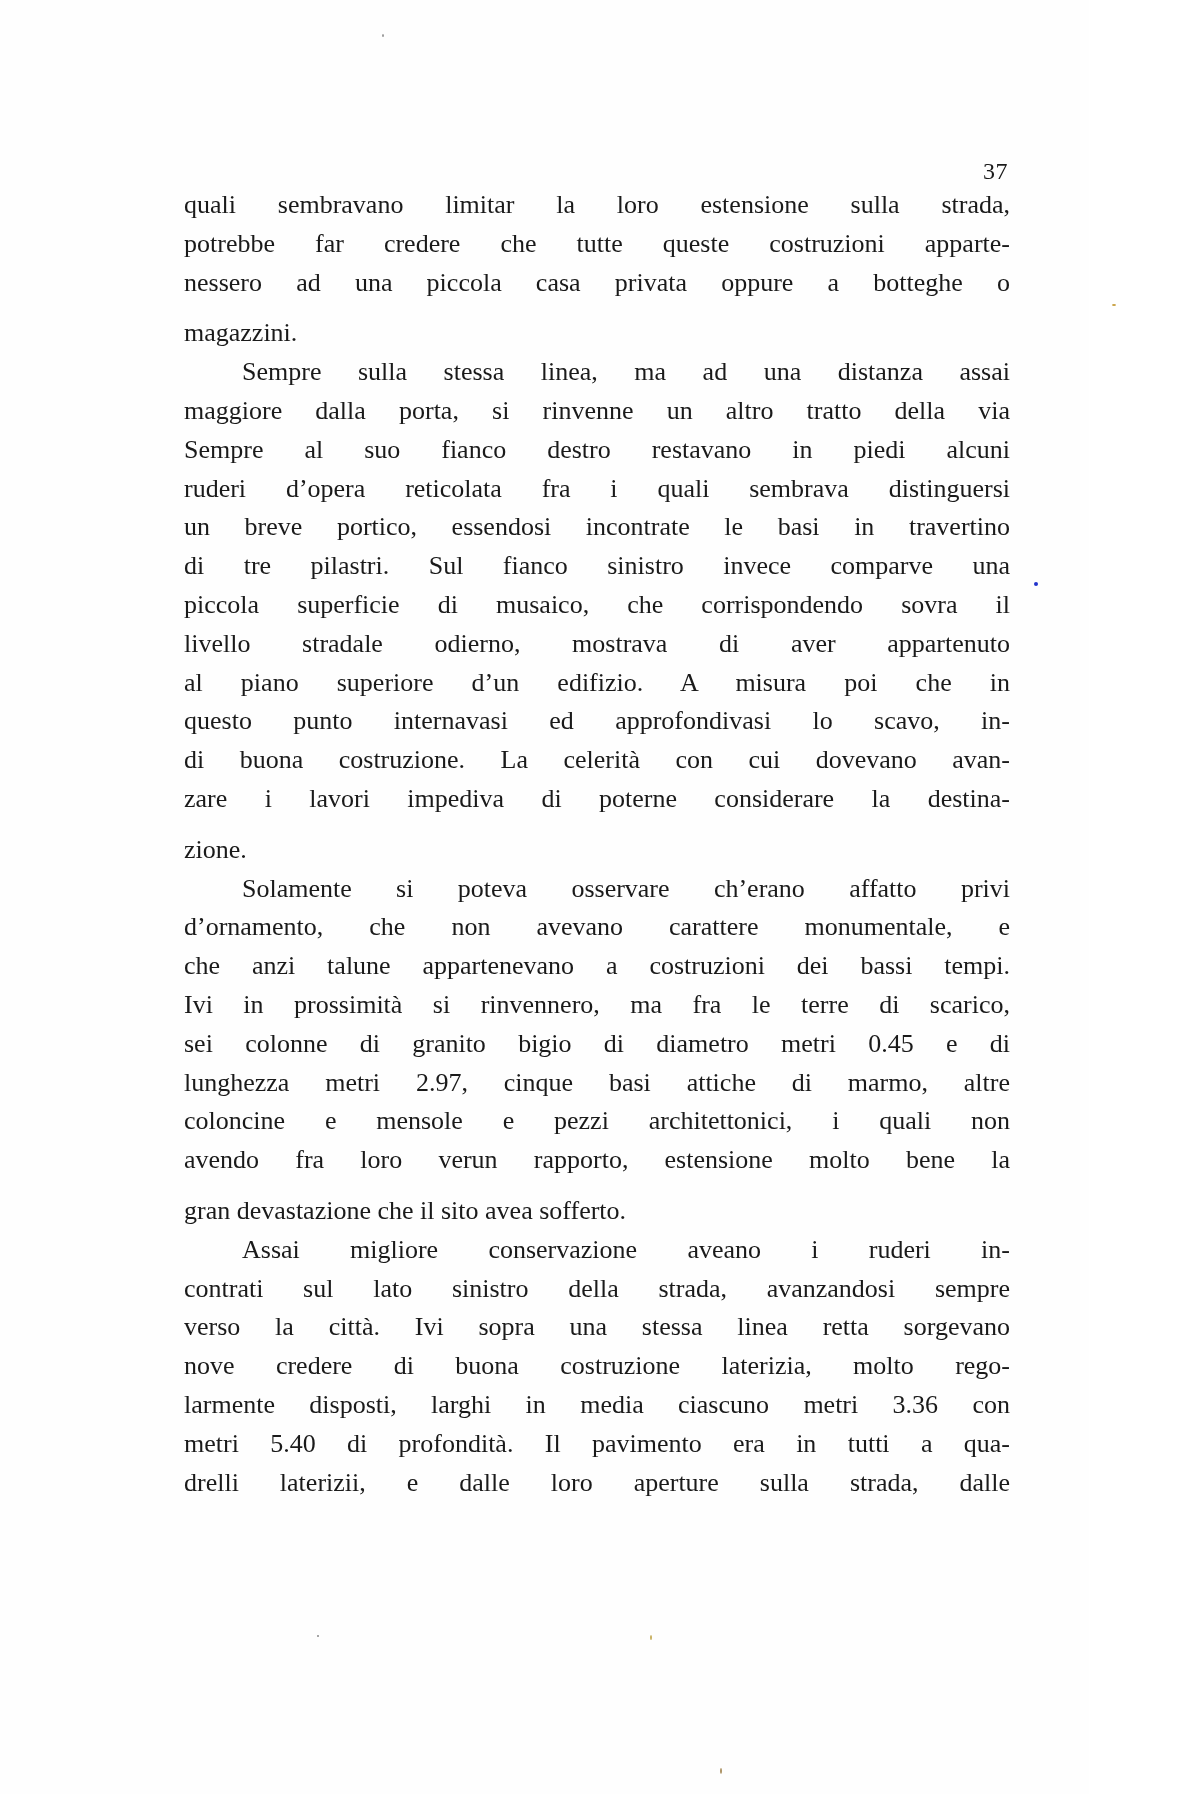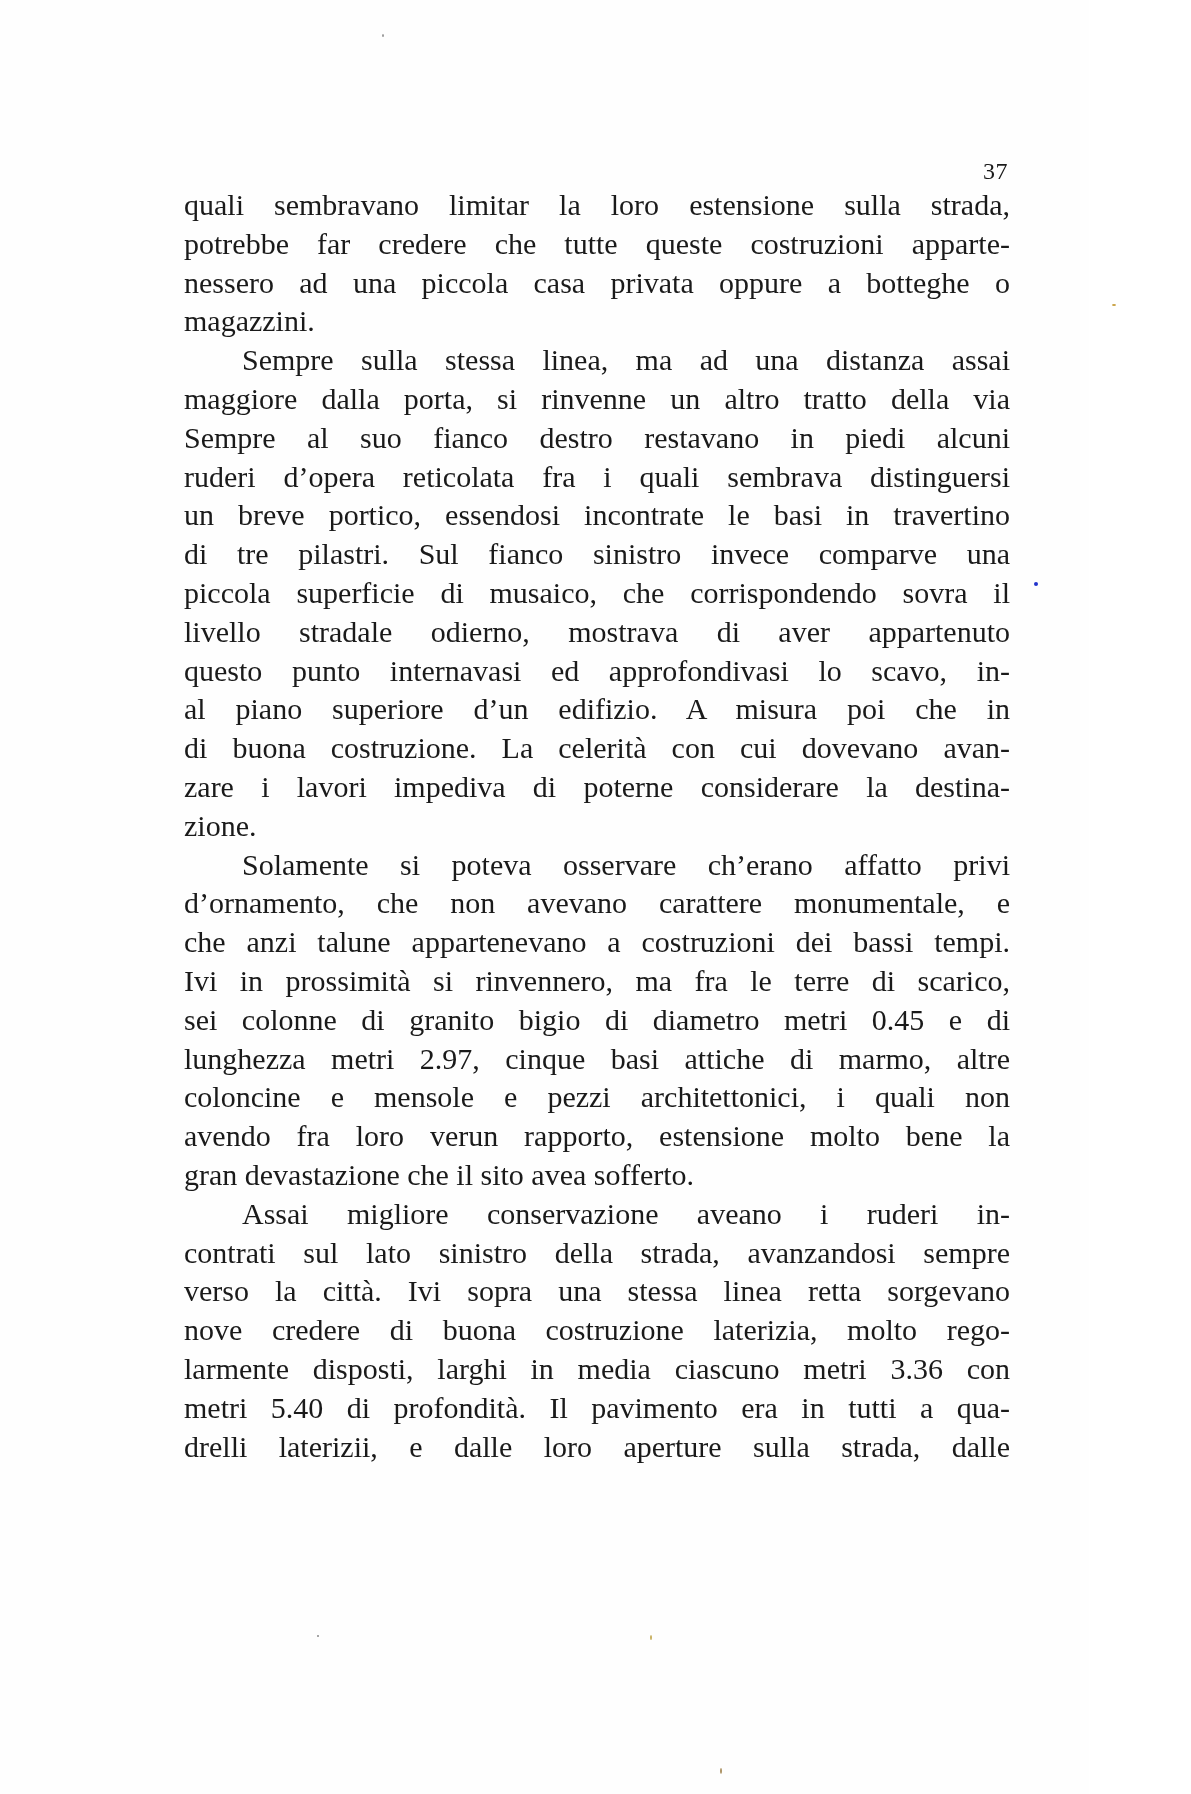--- a/index.html
+++ b/index.html
@@ -29,32 +29,33 @@
       text-align: right;
       font-size: 24px;
       line-height: 26px;
       letter-spacing: 0.5px;
     }
     .text-block {
       position: absolute;
       left: 184px;
       top: 186px;
       width: 826px;
-      font-size: 30px;
+      font-size: 26px;
       line-height: 38.8px;
     }
     .line {
       display: block;
       white-space: nowrap;
       text-align: justify;
       text-align-last: justify;
       height: 38.8px;
     }
     .line.last {
       text-align-last: left;
+      margin-top: 12px;
     }
     .line.indent {
       padding-left: 58px;
     }
     .speck {
       position: absolute;
       border-radius: 50%;
     }
   </style>
 </head>
@@ -69,22 +70,22 @@
       <span class="line">nessero ad una piccola casa privata oppure a botteghe o</span>
       <span class="line last">magazzini.</span>
       <span class="line indent">Sempre sulla stessa linea, ma ad una distanza assai</span>
       <span class="line">maggiore dalla porta, si rinvenne un altro tratto della via</span>
       <span class="line">Sempre al suo fianco destro restavano in piedi alcuni</span>
       <span class="line">ruderi d’opera reticolata fra i quali sembrava distinguersi</span>
       <span class="line">un breve portico, essendosi incontrate le basi in travertino</span>
       <span class="line">di tre pilastri. Sul fianco sinistro invece comparve una</span>
       <span class="line">piccola superficie di musaico, che corrispondendo sovra il</span>
       <span class="line">livello stradale odierno, mostrava di aver appartenuto</span>
+      <span class="line">al piano superiore d’un edifizio. A misura poi che in</span>
       <span class="line">questo punto internavasi ed approfondivasi lo scavo, in-</span>
-      <span class="line">al piano superiore d’un edifizio. A misura poi che in</span>
       <span class="line">di buona costruzione. La celerità con cui dovevano avan-</span>
       <span class="line">zare i lavori impediva di poterne considerare la destina-</span>
       <span class="line last">zione.</span>
       <span class="line indent">Solamente si poteva osservare ch’erano affatto privi</span>
       <span class="line">d’ornamento, che non avevano carattere monumentale, e</span>
       <span class="line">che anzi talune appartenevano a costruzioni dei bassi tempi.</span>
       <span class="line">Ivi in prossimità si rinvennero, ma fra le terre di scarico,</span>
       <span class="line">sei colonne di granito bigio di diametro metri 0.45 e di</span>
       <span class="line">lunghezza metri 2.97, cinque basi attiche di marmo, altre</span>
       <span class="line">coloncine e mensole e pezzi architettonici, i quali non</span>

